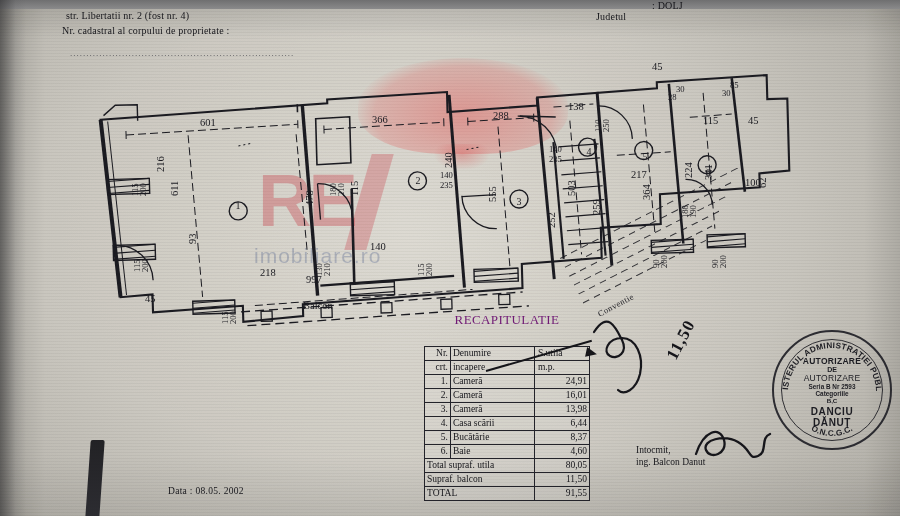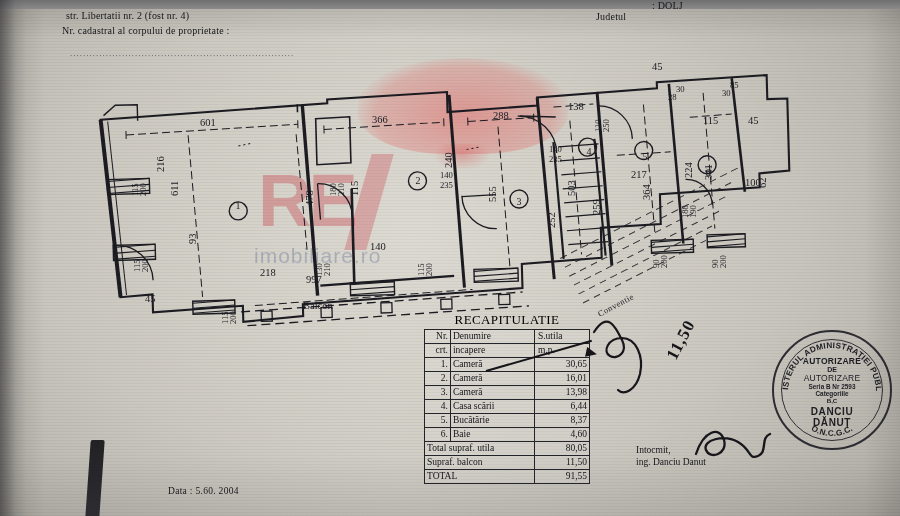--- a/index.html
+++ b/index.html
@@ -47,21 +47,21 @@
   #wm .max{position:absolute;left:148px;top:100px;font-family:"Liberation Sans",sans-serif;font-weight:bold;
     font-size:74px;color:rgba(28,62,140,.28);letter-spacing:-3px;}
   #wm .site{position:absolute;left:16px;top:186px;font-family:"Liberation Sans",sans-serif;
     font-size:21px;color:rgba(40,60,120,.26);letter-spacing:1px;}
 
   
   #plan{position:absolute;left:0;top:0;width:900px;height:516px;}
 
   
   #recap{position:absolute;left:424px;top:312px;width:166px;}
-  #recap .cap{font-size:13px;letter-spacing:.4px;color:#000000;text-align:center;margin-bottom:1px;
+  #recap .cap{font-size:13px;letter-spacing:.4px;color:#701a75;text-align:center;margin-bottom:18px;
      font-family:"Liberation Serif",serif;}
   table.rt{border-collapse:collapse;width:166px;background:rgba(255,255,255,.10);}
   table.rt td{border:1px solid #23232a;font-size:9.5px;color:#15151a;padding:0 2px;height:13px;line-height:13px;
      font-family:"Liberation Serif",serif;}
   td.c1{width:22px;text-align:right;}
   td.c2{width:84px;padding-left:4px;}
   td.c3{width:52px;text-align:right;padding-right:4px;}
   td.hd{height:12px;line-height:12px;}
   td.span2{text-align:left;padding-left:4px;}
   td.tot{text-align:right;padding-right:4px;}
@@ -326,21 +326,21 @@
         </tr>
         <tr>
           <td class="c1 hd">crt.</td>
           <td class="c2 hd">incapere</td>
           <td class="c3 hd" style="text-align:left;padding-left:3px;">m.p.</td>
         </tr>
 
         <tr>
           <td class="c1">1.</td>
           <td class="c2">Cameră</td>
-          <td class="c3">30,65</td>
+          <td class="c3">24,91</td>
         </tr>
         <tr>
           <td class="c1">2.</td>
           <td class="c2">Cameră</td>
           <td class="c3">16,01</td>
         </tr>
         <tr>
           <td class="c1">3.</td>
           <td class="c2">Cameră</td>
           <td class="c3">13,98</td>
@@ -390,21 +390,21 @@
   <div style="position:absolute;left:596px;top:300px;transform:rotate(-28deg);font-size:8.5px;color:#1a1a20;
               font-family:'Liberation Serif',serif;letter-spacing:.5px;">Conventie</div>
   <div id="bignum">11,50</div>
   <svg id="scribble" viewBox="0 0 120 120">
     <path d="M6,46 C20,24 28,42 34,54 C40,66 30,74 22,70 C14,66 20,52 34,52
              C48,52 56,70 52,88 C48,104 36,110 30,104" stroke="#16161b" stroke-width="2.2" fill="none" stroke-linecap="round"></path>
   </svg>
 
   <div id="sig">
     <div>Intocmit,</div>
-    <div>ing. Danciu Danut</div>
+    <div>ing. Balcon Danut</div>
   </div>
   <svg id="sigmark" viewBox="0 0 90 40">
     <path d="M6,30 C14,6 30,2 34,16 C38,30 20,36 16,26 C12,16 34,10 48,18
              C62,26 58,36 68,32 C78,28 70,14 80,10" stroke="#16161b" stroke-width="2.3" fill="none" stroke-linecap="round"></path>
   </svg>
 
   <div id="stamp">
     <div class="ring"></div>
     <div class="ring2"></div>
     <svg class="arc" viewBox="0 0 120 120">
@@ -424,15 +424,15 @@
       <div class="l2">DE</div>
       <div class="l3">AUTORIZARE</div>
       <div class="l4">Seria B Nr 2593</div>
       <div class="l5">Categoriile</div>
       <div class="l6">B,C</div>
       <div class="nm">DANCIU</div>
       <div class="nm2">DĂNUȚ</div>
     </div>
   </div>
 
-  <div id="data">Data : 5.60. 2004</div>
+  <div id="data">Data : 08.05. 2002</div>
 
 </div>
 
 </body></html>

